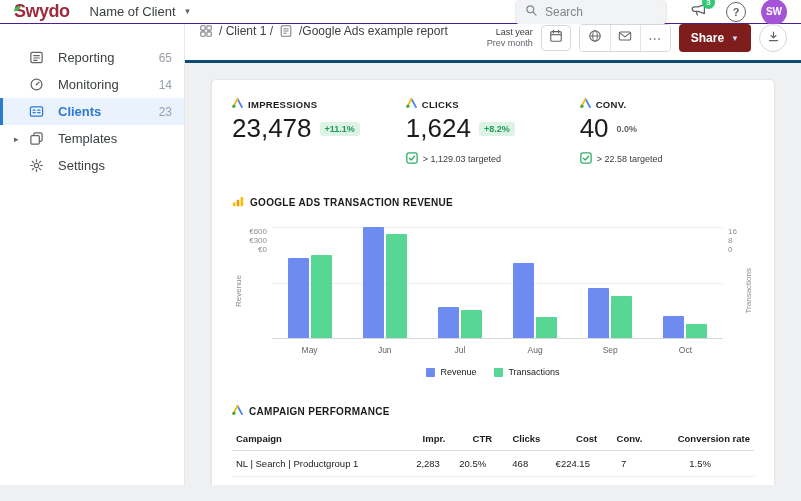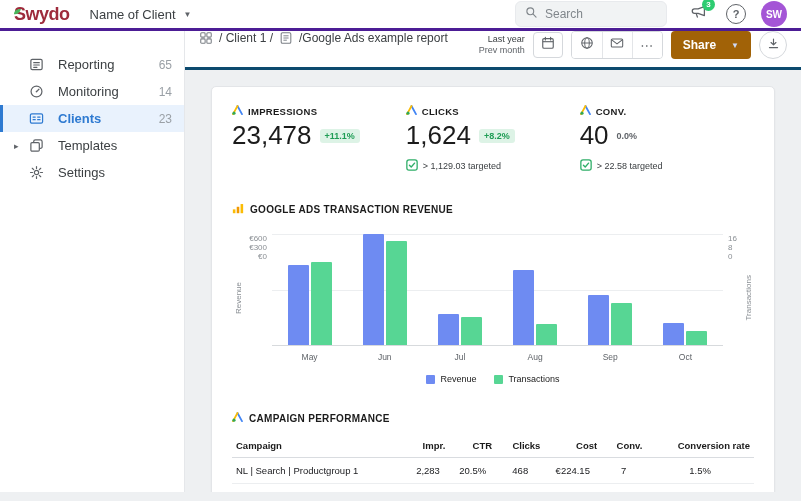--- a/index.html
+++ b/index.html
@@ -1,20 +1,20 @@
 <!DOCTYPE html>
 <html><head>
 <meta charset="utf-8">
 <style>
   * { box-sizing: border-box; margin: 0; padding: 0; }
   html,body { width:801px; height:501px; overflow:hidden; }
   body { font-family:"Liberation Sans", sans-serif; background:#eef0f2; color:#202124; }
 
   
-  .topbar { height:31px; background:#fff; border-bottom:3px solid #4c1d95; display:flex; align-items:center; padding:0 14px; }
+  .topbar { height:24px; background:#fff; border-bottom:1px solid #4c1d95; display:flex; align-items:center; padding:0 14px; }
   .logo { position:relative; font-size:18px; font-weight:bold; color:#9e2b3c; letter-spacing:-0.5px; margin-right:20px; cursor:pointer; }
   .logo-leaf { position:absolute; top:-5px; left:-1px; }
   .client-selector { display:flex; align-items:center; gap:8px; font-size:13px; color:#3c4043; cursor:pointer; }
   .caret-down { font-size:8px; color:#5f6368; }
   .topbar-spacer { flex:1; }
   .search-pill { width:152px; height:26px; background:#f1f3f4; border:1px solid #e8eaed; border-radius:6px; display:flex; align-items:center; gap:7px; padding:0 9px; margin-right:20px; }
   .search-pill input { border:none; background:transparent; outline:none; font-size:12px; color:#3c4043; width:100%; font-family:"Liberation Sans", sans-serif; }
   .search-pill input::placeholder { color:#80868b; }
   .icon-btn { position:relative; width:24px; height:24px; display:flex; align-items:center; justify-content:center; cursor:pointer; margin-right:13px; }
   .notif-badge { position:absolute; top:-4px; right:-4px; min-width:13px; height:13px; background:#2ecc71; border-radius:50%; color:#fff; font-size:8px; font-weight:bold; display:flex; align-items:center; justify-content:center; }
@@ -37,21 +37,21 @@
   .crumb-bar { height:39px; background:#fff; border-bottom:3px solid #0c4a6e; display:flex; align-items:flex-start; padding:0 14px; gap:6px; flex-shrink:0; }
   .crumb-text { font-size:12px; color:#3c4043; white-space:nowrap; }
   .crumb-bar .right { margin-left:auto; display:flex; align-items:center; gap:8px; }
   .date-block { text-align:right; font-size:9px; line-height:1.25; color:#5f6368; cursor:pointer; }
   .date-block .l1 { color:#3c4043; }
   .sq-btn { height:26px; min-width:30px; background:#fff; border:1px solid #d5d8dc; border-radius:4px; display:flex; align-items:center; justify-content:center; cursor:pointer; }
   .btn-group { display:flex; border:1px solid #d5d8dc; border-radius:4px; overflow:hidden; }
   .btn-group .seg { width:30px; height:26px; display:flex; align-items:center; justify-content:center; cursor:pointer; background:#fff; }
   .btn-group .seg + .seg { border-left:1px solid #e3e5e8; }
   .ellipsis-glyph { font-size:13px; color:#5f6368; letter-spacing:1px; }
-  .share-btn { height:28px; background:#a16207; color:#fff; border:none; border-radius:4px; font-size:12px; font-weight:bold; display:flex; align-items:center; gap:15px; padding:0 12px; cursor:pointer; font-family:"Liberation Sans", sans-serif; }
+  .share-btn { height:28px; background:#7f1d1d; color:#fff; border:none; border-radius:4px; font-size:12px; font-weight:bold; display:flex; align-items:center; gap:7px; padding:0 12px; cursor:pointer; font-family:"Liberation Sans", sans-serif; }
   .share-btn .caret-down { color:#cdd9f6; }
   .round-btn { width:28px; height:28px; border:1px solid #d5d8dc; border-radius:50%; background:#fff; display:flex; align-items:center; justify-content:center; cursor:pointer; }
 
   
   .content { flex:1; overflow:hidden; padding:16px 0; }
   .card { width:564px; min-height:540px; margin:0 auto; background:#fff; border:1px solid #e3e5e8; border-radius:5px; box-shadow:0 1px 2px rgba(0,0,0,0.05); padding:18px 20px; }
 
   
   .kpi-row { display:flex; }
   .kpi { width:33.3%; }

